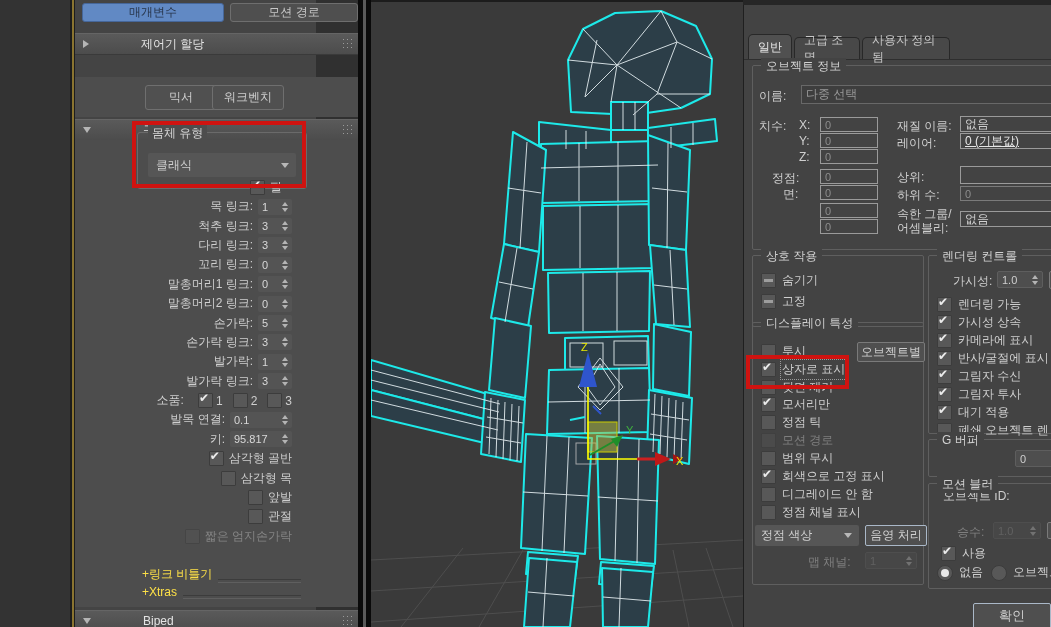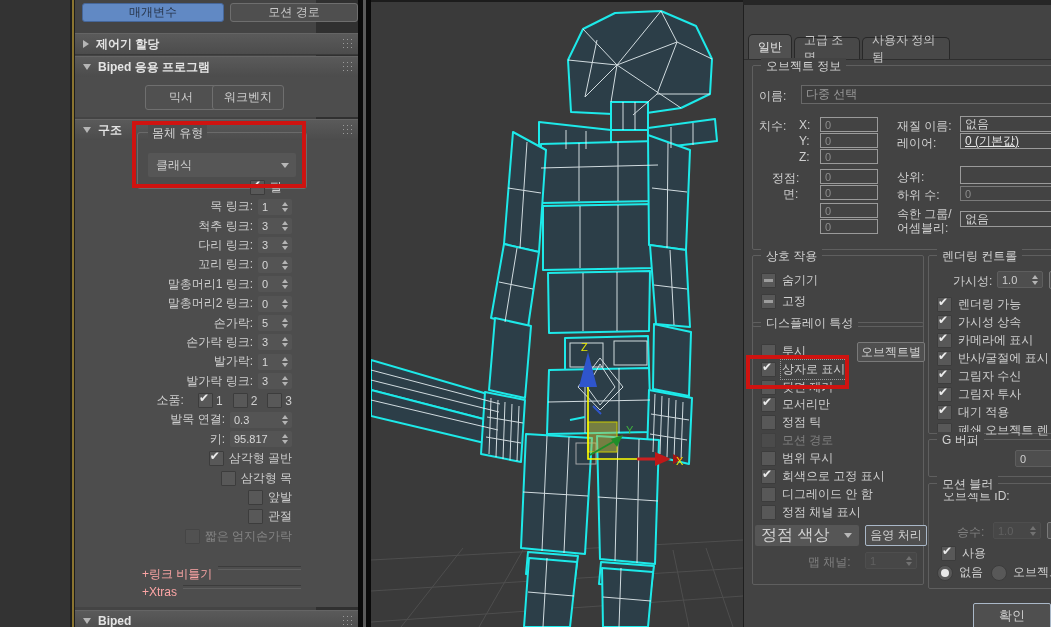--- a/index.html
+++ b/index.html
@@ -11,21 +11,21 @@
   .divider{position:absolute;left:70px;top:0;width:5px;height:627px;background:#1d1d1d;}
   .divider::after{content:"";position:absolute;left:2px;top:0;width:2px;height:100%;background:#8a7430;}
   
   .panel{position:absolute;left:75px;top:0;width:241px;height:627px;background:#444444;}
   .ptabs{position:absolute;left:0;top:3px;width:100%;height:18px;}
   .ptab{position:absolute;height:17px;border-radius:3px;font-size:12px;display:flex;align-items:center;justify-content:center;}
   .ptab.active{left:7px;width:140px;background:#6189c4;color:#26344a;border:1px solid #46679a;}
   .ptab.idle{left:155px;width:126px;background:#4f4f4f;color:#c8c8c8;border:1px solid #6e6e6e;}
   .rollhead{position:absolute;left:0;width:283px;height:20px;background:linear-gradient(#5a5a5a,#4c4c4c);
     border-top:1px solid #656565;border-bottom:1px solid #3a3a3a;display:flex;align-items:center;
-    font-weight:bold;color:#e4e4e4;font-size:12px;}
+    font-weight:normal;color:#e4e4e4;font-size:12px;gap:45px;}
   .rollhead .tri{margin:0 7px 0 8px;width:0;height:0;}
   .tri.closed{border-top:4px solid transparent;border-bottom:4px solid transparent;border-left:6px solid #b5b5b5;}
   .tri.open{border-left:4px solid transparent;border-right:4px solid transparent;border-top:6px solid #b5b5b5;}
   .grip{position:absolute;right:6px;top:5px;width:9px;height:9px;}
   .grip i{position:absolute;width:1px;height:1px;background:#9b9b9b;box-shadow:4px 0 #9b9b9b,8px 0 #9b9b9b,0 4px #9b9b9b,4px 4px #9b9b9b,8px 4px #9b9b9b,0 8px #9b9b9b,4px 8px #9b9b9b,8px 8px #9b9b9b;}
   .rollbody{position:absolute;left:0;width:283px;background:#4d4d4d;}
   .btn{background:#505050;border:1px solid #6f6f6f;border-radius:3px;color:#cfcfcf;font-size:12px;
     display:flex;align-items:center;justify-content:center;}
   
   .grpbox{position:absolute;border:1px solid #6a6a6a;border-radius:3px;}
@@ -43,21 +43,21 @@
   .arrows{width:10px;display:flex;flex-direction:column;align-items:center;justify-content:center;gap:2px;padding-right:2px;}
   .arrows i{display:block;width:0;height:0;}
   .arrows .up{border-left:3px solid transparent;border-right:3px solid transparent;border-bottom:4px solid #b4b4b4;}
   .arrows .dn{border-left:3px solid transparent;border-right:3px solid transparent;border-top:4px solid #b4b4b4;}
   .cb{width:13px;height:13px;background:#585858;border:1px solid #3c3c3c;border-radius:1px;position:relative;flex:none;}
   .checked>.cb::after{content:"✔";position:absolute;left:0px;top:-3px;font-size:12px;color:#ececec;}
   .indeterminate>.cb::after{content:"";position:absolute;left:2px;right:2px;top:5px;height:3px;background:#9d9d9d;}
   .disabled{opacity:.42;}
   .crow{height:19.4px;display:flex;align-items:center;justify-content:flex-end;gap:5px;}
   .crow .clabel{font-size:12px;color:#cfcfcf;white-space:nowrap;}
-  .sep{display:flex;align-items:flex-start;color:#fca5a5;font-size:12px;}
+  .sep{display:flex;align-items:flex-end;color:#fde047;font-size:12px;}
   .sep .line{flex:1;height:2px;margin-left:6px;border-top:1px solid #3c3c3c;border-bottom:1px solid #5f5f5f;}
   
   .scrollstrip{position:absolute;left:358px;top:0;width:13px;height:627px;background:#0a0a0a;}
   .scrollstrip .thumb{position:absolute;left:5px;top:0;width:3px;height:627px;background:#5a5a5a;}
   
   .viewport{position:absolute;left:371px;top:0;width:372px;height:627px;background:#3a3a3a;border-top:2px solid #1c1c1c;}
   
   .dlgback{position:absolute;left:743px;top:0;width:308px;height:627px;background:#262626;}
   .dialog{position:absolute;left:743px;top:5px;width:308px;height:622px;background:#434343;border-left:1px solid #1f1f1f;}
   .dtitle{position:absolute;left:0;top:0;width:100%;height:28px;background:#f0ead8;color:#1e1e1e;
@@ -79,21 +79,21 @@
   .dotted{outline:1px dotted #9a9a9a;outline-offset:1px;}
   .dspin{height:17px;background:#4e4e4e;border:1px solid #5e5e5e;border-radius:2px;display:flex;align-items:center;position:absolute;box-sizing:border-box;}
   .dspin .v{flex:1;font-size:11px;color:#cfcfcf;padding-left:4px;}
   .dspin.off .v{color:#8a8a8a;}
   .dbtn{position:absolute;background:#4f4f4f;border:1px solid #7a7a7a;border-radius:2px;color:#d0d0d0;
     font-size:12px;display:flex;align-items:center;justify-content:center;box-sizing:border-box;}
   .dbtn.hot{border-color:#aab8c8;text-align:right;}
   .radio{width:14px;height:14px;border-radius:50%;background:#585858;border:1px solid #3c3c3c;position:relative;flex:none;}
   .selected>.radio::after{content:"";position:absolute;left:3px;top:3px;width:8px;height:8px;border-radius:50%;background:#e8e8e8;}
   .dd2{position:absolute;background:#565656;border-radius:2px;display:flex;align-items:center;color:#d0d0d0;box-sizing:border-box;}
-  .dd2 .dv{flex:1;padding-left:6px;font-size:16px;}
+  .dd2 .dv{flex:1;padding-left:6px;font-size:12px;}
   
   .redbox{position:absolute;border:4px solid #cf1310;z-index:50;}
   svg text{font-family:"Liberation Sans",sans-serif;}
 </style>
 </head>
 <body>
 
 <div class="screen">
 
   <div class="gutter"></div>
@@ -106,27 +106,20 @@
     </div>
 
     <div class="rollhead" style="top:33px;">
       <span class="tri closed"></span>
       <span>제어기 할당</span>
       <span class="grip">
           <i></i>
         </span>
     </div>
 
-    <div class="rollhead" style="top:56px;">
-      <span class="tri open"></span>
-      <span>Biped 응용 프로그램</span>
-      <span class="grip">
-          <i></i>
-        </span>
-    </div>
     <div class="rollbody" style="top:77px;height:40px;">
       <div class="btn" style="position:absolute;left:70px;top:8px;width:70px;height:23px;">믹서</div>
       <div class="btn" style="position:absolute;left:137px;top:8px;width:70px;height:23px;">워크벤치</div>
     </div>
 
     <div class="rollhead" style="top:119px;">
       <span class="tri open"></span>
       <span>구조</span>
       <span class="grip">
           <i></i>
@@ -263,21 +256,21 @@
             </span>
           <span style="display:flex;align-items:center;gap:3px;margin-left:6px;">
               <span class="cb"></span>
               <span class="clabel">3</span>
             </span>
         </div>
 
         <div class="prow">
             <span class="plabel">발목 연결:</span>
             <div class="spin wide">
-              <span class="v">0.3</span>
+              <span class="v">0.1</span>
               <span class="arrows">
                 <i class="up"></i>
                 <i class="dn"></i>
               </span>
             </div>
           </div>
 
         <div class="prow">
             <span class="plabel">키:</span>
             <div class="spin wide">

